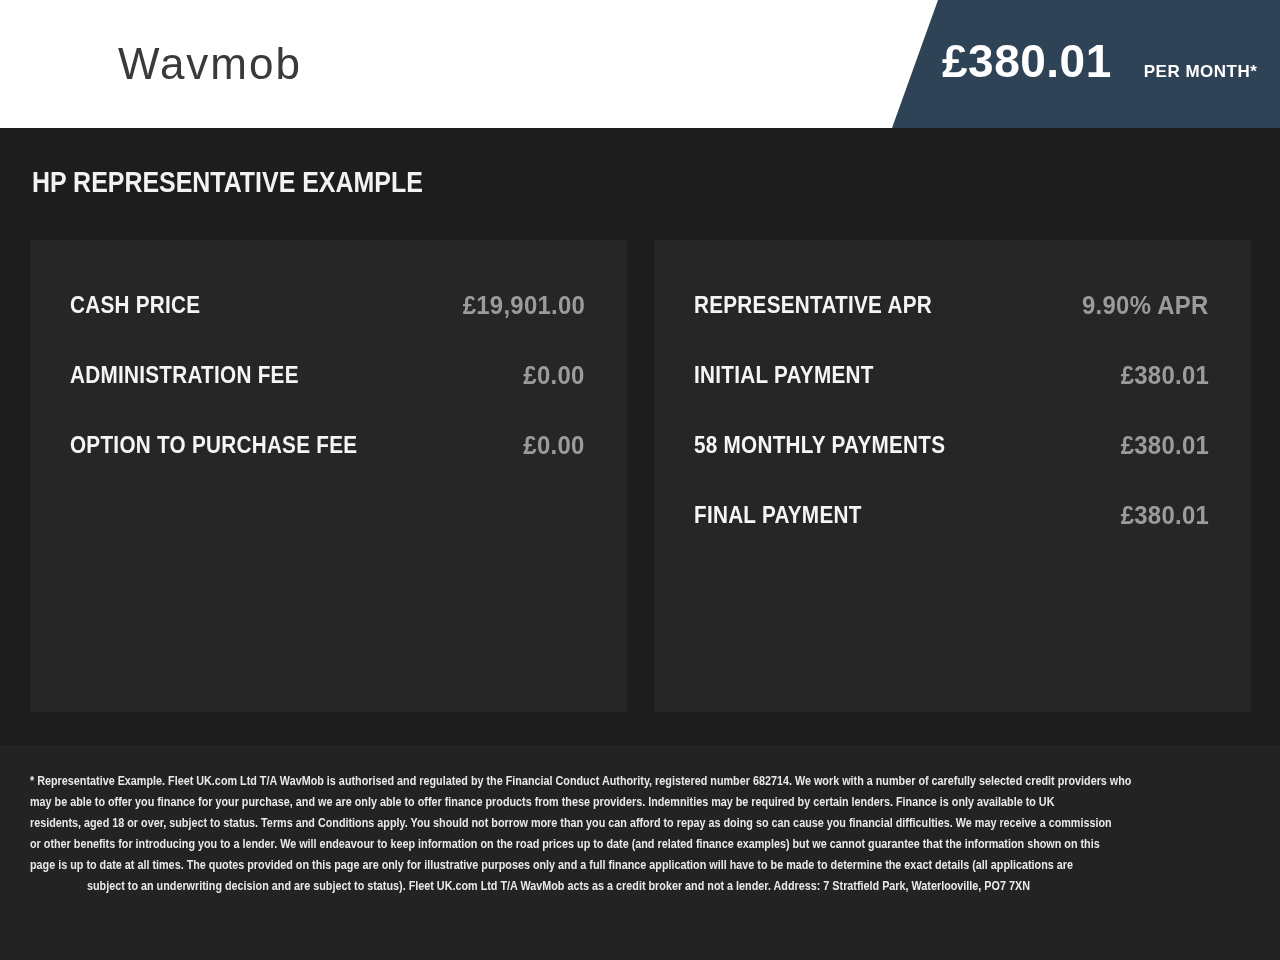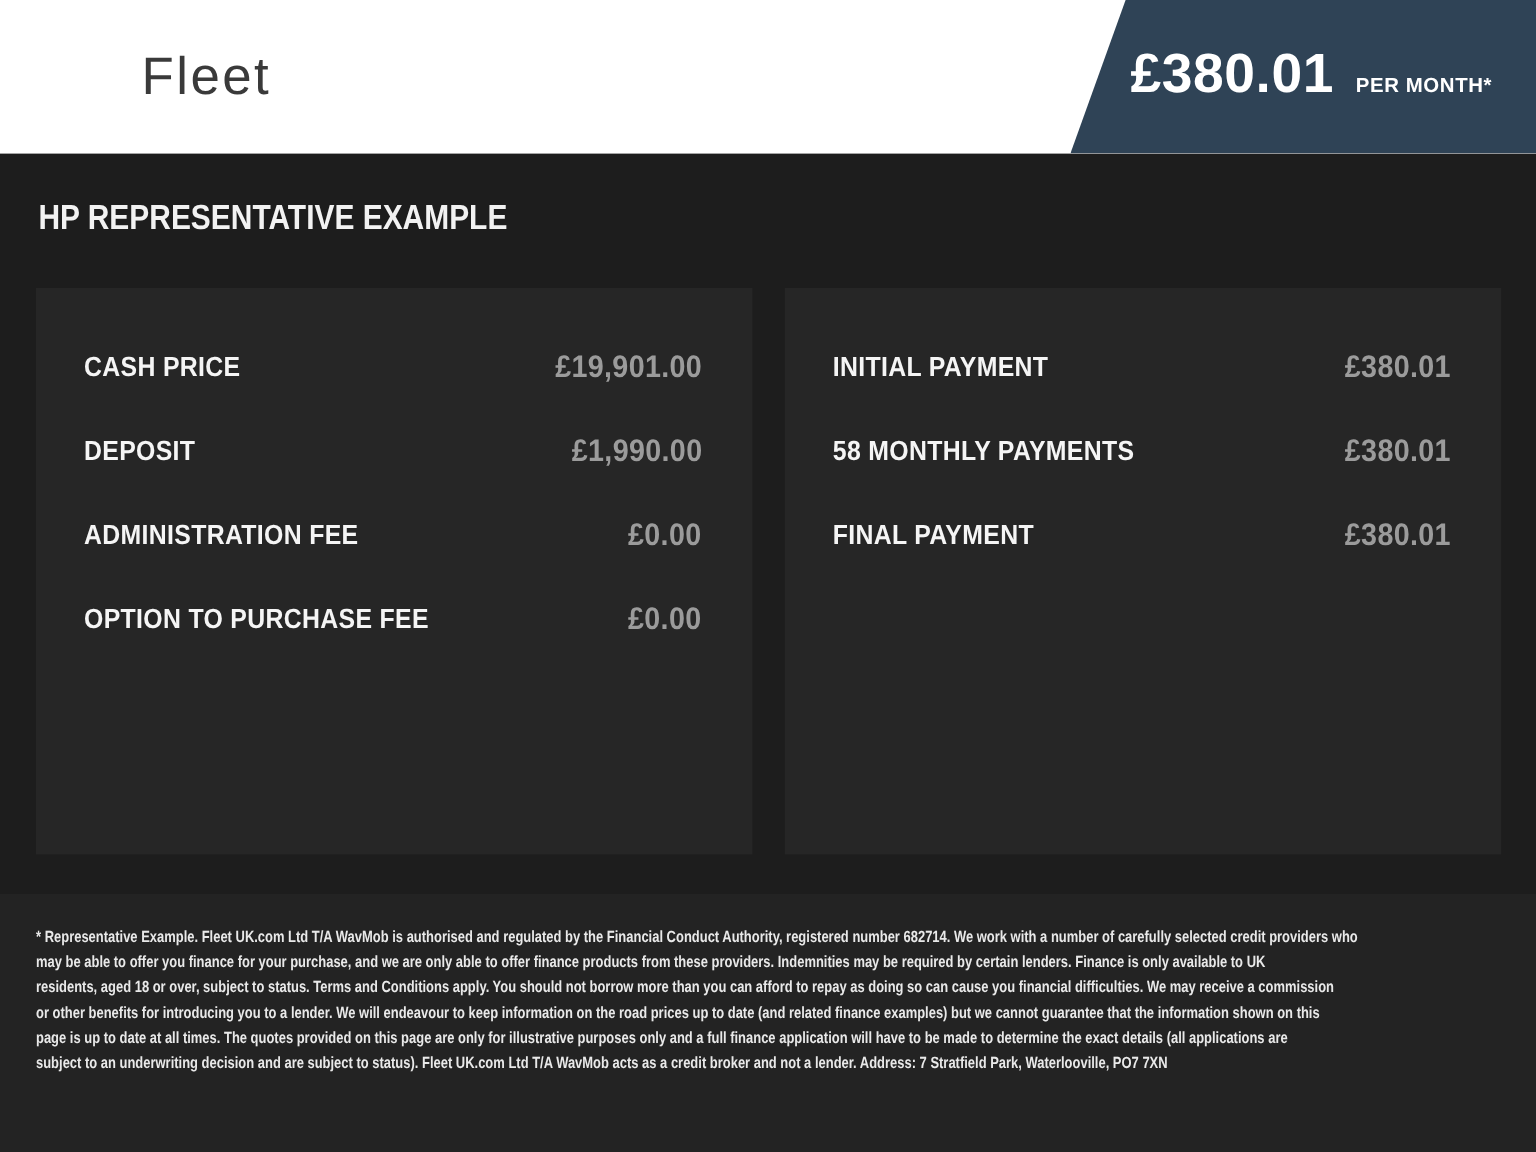--- a/index.html
+++ b/index.html
@@ -9,80 +9,80 @@
 
   
   .header { position:absolute; top:0; left:0; width:1280px; height:128px; background:#ffffff; }
   .logo { position:absolute; left:118px; top:50%; transform:translateY(-50%);
           font-size:44px; font-weight:400; color:#3a3a3a; letter-spacing:2px; }
   .price-flag { position:absolute; top:0; right:0; width:400px; height:128px; background:#2f4356;
                 clip-path:polygon(58px 0, 100% 0, 100% 100%, 12px 100%);
                 display:flex; align-items:baseline; padding:0 0 0 62px; }
   .price-flag-inner { display:flex; align-items:baseline; margin-top:38px; }
   .price-amount { font-size:46px; font-weight:700; color:#ffffff; letter-spacing:0.5px; line-height:1; }
-  .price-per { font-size:17px; font-weight:700; color:#ffffff; margin-left:18px; letter-spacing:0.5px; }
+  .price-per { font-size:17px; font-weight:700; color:#ffffff; margin-left:32px; letter-spacing:0.5px; }
 
   
   .page-title { position:absolute; left:32px; top:166px; font-size:29px; font-weight:700;
                 color:#f2f2f2; white-space:nowrap; transform:scaleX(0.86); transform-origin:left center; }
 
   
   .panel { position:absolute; top:240px; width:597px; height:472px; background:#262626;
            padding:30px 42px 22px 40px; display:flex; flex-direction:column;text-align:center; }
   .panel-left  { left:30px; }
   .panel-right { left:654px; }
   .finance-row { height:70px; display:flex; justify-content:space-between; align-items:center; }
   .row-label { font-size:23px; font-weight:700; color:#f5f5f5; white-space:nowrap;
                transform:scaleX(0.9); transform-origin:left center; letter-spacing:0.3px; }
   .row-value { font-size:26px; font-weight:700; color:#9b9b9b; white-space:nowrap;
                transform:scaleX(0.92); transform-origin:right center; letter-spacing:0.3px; }
 
   
   .footer-band { position:absolute; left:0; top:745px; width:1280px; height:215px; background:#232323;
-                 padding:25px 0 0 30px; }
+                 padding:25px 0 0 30px;text-align:right; }
   .disclaimer-line { font-size:13.5px; font-weight:700; color:#e9e9e9; line-height:21px;
                      white-space:nowrap; transform:scaleX(0.8); transform-origin:left center; }
 </style>
 </head>
 <body>
 
 <div class="page">
 
   <div class="header">
-    <div class="logo">Fleet</div>
+    <div class="logo">Wavmob</div>
     <div class="price-flag">
       <div class="price-flag-inner">
         <span class="price-amount">£380.01</span>
         <span class="price-per">PER MONTH*</span>
       </div>
     </div>
   </div>
 
   <div class="page-title">HP REPRESENTATIVE EXAMPLE</div>
 
   <div class="panel panel-left">
     <div class="finance-row">
       <span class="row-label">CASH PRICE</span>
       <span class="row-value">£19,901.00</span>
     </div>
     <div class="finance-row">
-      <span class="row-label">DEPOSIT</span>
-      <span class="row-value">£1,990.00</span>
-    </div>
-    <div class="finance-row">
       <span class="row-label">ADMINISTRATION FEE</span>
       <span class="row-value">£0.00</span>
     </div>
     <div class="finance-row">
       <span class="row-label">OPTION TO PURCHASE FEE</span>
       <span class="row-value">£0.00</span>
     </div>
   </div>
 
   <div class="panel panel-right">
+    <div class="finance-row">
+      <span class="row-label">REPRESENTATIVE APR</span>
+      <span class="row-value">9.90% APR</span>
+    </div>
     <div class="finance-row">
       <span class="row-label">INITIAL PAYMENT</span>
       <span class="row-value">£380.01</span>
     </div>
     <div class="finance-row">
       <span class="row-label">58 MONTHLY PAYMENTS</span>
       <span class="row-value">£380.01</span>
     </div>
     <div class="finance-row">
       <span class="row-label">FINAL PAYMENT</span>

